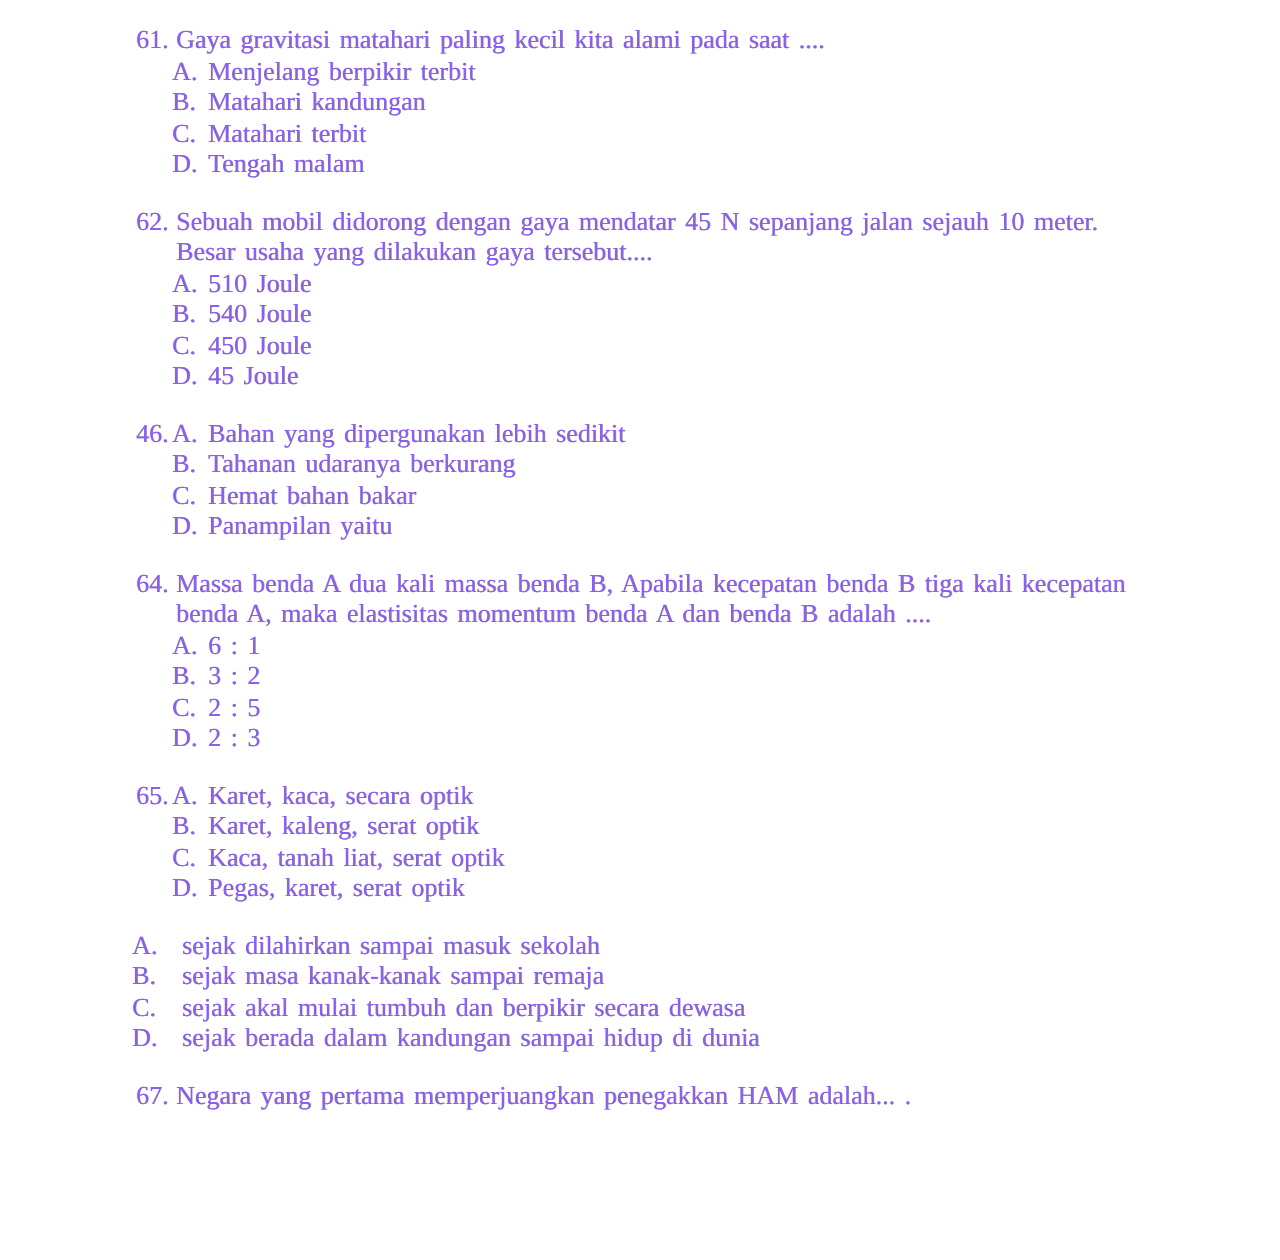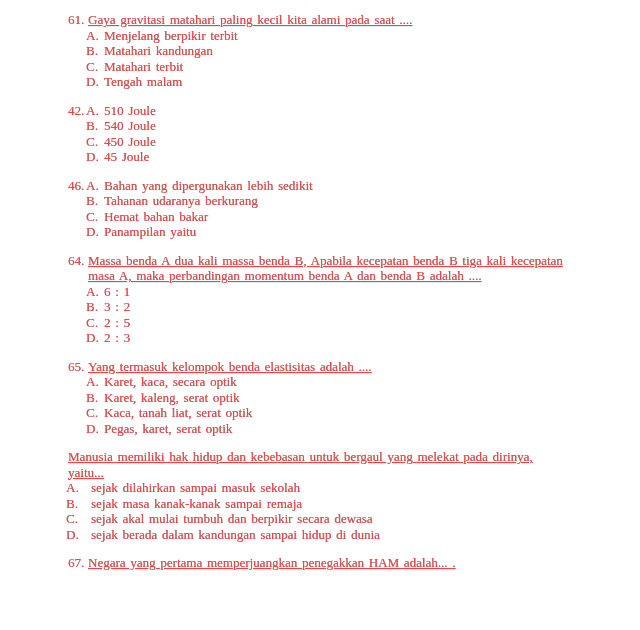--- a/index.html
+++ b/index.html
@@ -14,40 +14,39 @@
   }
   .page {
     box-sizing: border-box;
     width: 640px;
     height: 630px;
     padding: 12px 64px 0 68px;
     background: #ffffff;
     font-family: "Liberation Serif", "DejaVu Serif", serif;
     font-size: 13px;
     line-height: 15.5px;
-    color: #ef4444;
+    color: #8b5cf6;
     text-shadow: 0.3px 0.2px 0 rgba(20,20,20,0.45);
     word-spacing: 1.5px;
     overflow: hidden;
   }
   .question {
     display: flex;
     margin-bottom: 13px;
   }
   .qnum {
     flex: 0 0 20px;
     white-space: nowrap;
   }
   .qbody {
     flex: 1 1 auto;
     min-width: 0;
   }
   .qtext {
     white-space: pre-line;
-    text-decoration: underline;
   }
   .option {
     display: flex;
     margin-left: -2px;
   }
   .option .letter {
     flex: 0 0 18px;
     white-space: nowrap;
   }
   .question.wide-gap .option .letter {
@@ -79,22 +78,24 @@
             <span class="letter">C.</span>
             <span class="otext">Matahari terbit</span>
           </div>
           <div class="option">
             <span class="letter">D.</span>
             <span class="otext">Tengah malam</span>
           </div>
         </div>
       </div>
       <div class="question">
-        <span class="qnum">42.</span>
-        <div class="qbody">
+        <span class="qnum">62.</span>
+        <div class="qbody">
+          <div class="qtext">Sebuah mobil didorong dengan gaya mendatar 45 N sepanjang jalan sejauh 10 meter.
+Besar usaha yang dilakukan gaya tersebut....</div>
           <div class="option">
             <span class="letter">A.</span>
             <span class="otext">510 Joule</span>
           </div>
           <div class="option">
             <span class="letter">B.</span>
             <span class="otext">540 Joule</span>
           </div>
           <div class="option">
             <span class="letter">C.</span>
@@ -124,21 +125,21 @@
           <div class="option">
             <span class="letter">D.</span>
             <span class="otext">Panampilan yaitu</span>
           </div>
         </div>
       </div>
       <div class="question">
         <span class="qnum">64.</span>
         <div class="qbody">
           <div class="qtext">Massa benda A dua kali massa benda B, Apabila kecepatan benda B tiga kali kecepatan
-masa A, maka perbandingan  momentum benda A dan benda B adalah ....</div>
+benda A, maka elastisitas  momentum benda A dan benda B adalah ....</div>
           <div class="option">
             <span class="letter">A.</span>
             <span class="otext">6 : 1</span>
           </div>
           <div class="option">
             <span class="letter">B.</span>
             <span class="otext">3 : 2</span>
           </div>
           <div class="option">
             <span class="letter">C.</span>
@@ -146,43 +147,40 @@
           </div>
           <div class="option">
             <span class="letter">D.</span>
             <span class="otext">2 : 3</span>
           </div>
         </div>
       </div>
       <div class="question">
         <span class="qnum">65.</span>
         <div class="qbody">
-          <div class="qtext">Yang termasuk kelompok benda elastisitas adalah ....</div>
           <div class="option">
             <span class="letter">A.</span>
             <span class="otext">Karet, kaca, secara optik</span>
           </div>
           <div class="option">
             <span class="letter">B.</span>
             <span class="otext">Karet, kaleng, serat optik</span>
           </div>
           <div class="option">
             <span class="letter">C.</span>
             <span class="otext">Kaca, tanah liat, serat optik</span>
           </div>
           <div class="option">
             <span class="letter">D.</span>
             <span class="otext">Pegas, karet, serat optik</span>
           </div>
         </div>
       </div>
       <div class="question wide-gap">
         <div class="qbody">
-          <div class="qtext">Manusia memiliki hak hidup dan kebebasan untuk bergaul yang melekat pada dirinya,
-yaitu...</div>
           <div class="option">
             <span class="letter">A.</span>
             <span class="otext">sejak dilahirkan sampai masuk sekolah</span>
           </div>
           <div class="option">
             <span class="letter">B.</span>
             <span class="otext">sejak masa kanak-kanak sampai remaja</span>
           </div>
           <div class="option">
             <span class="letter">C.</span>

